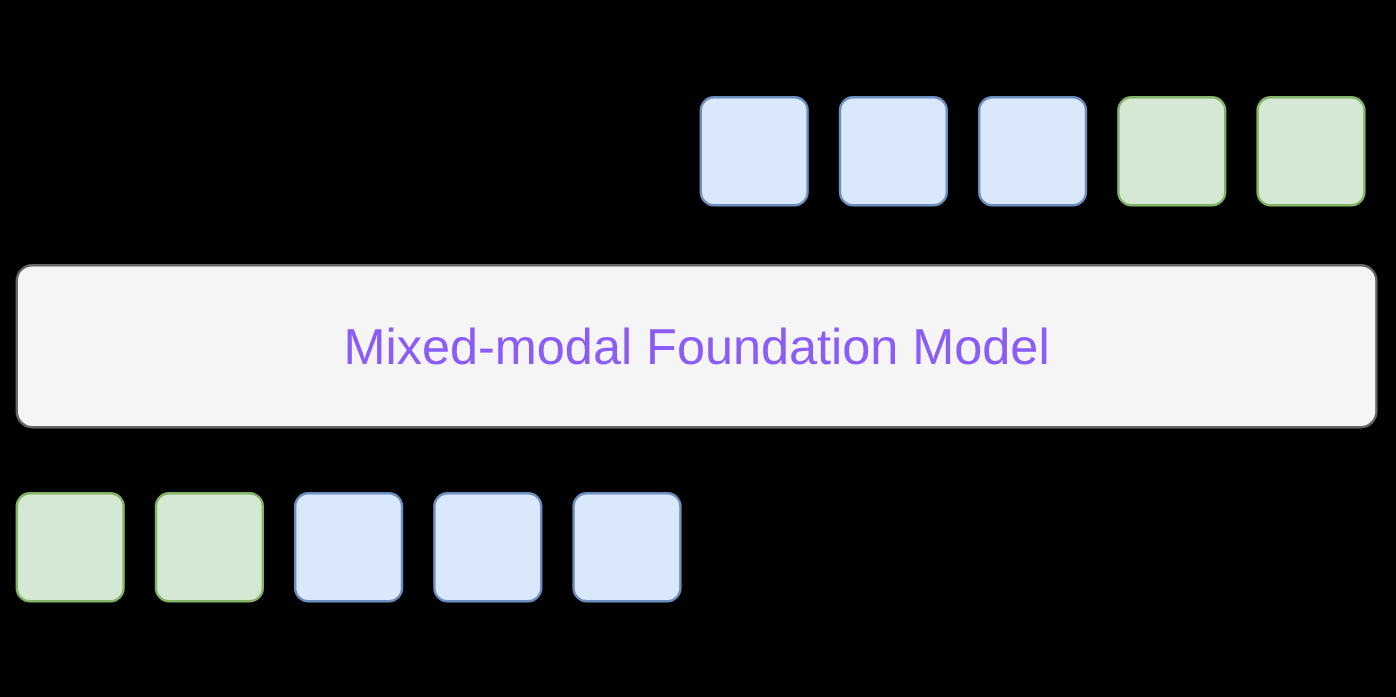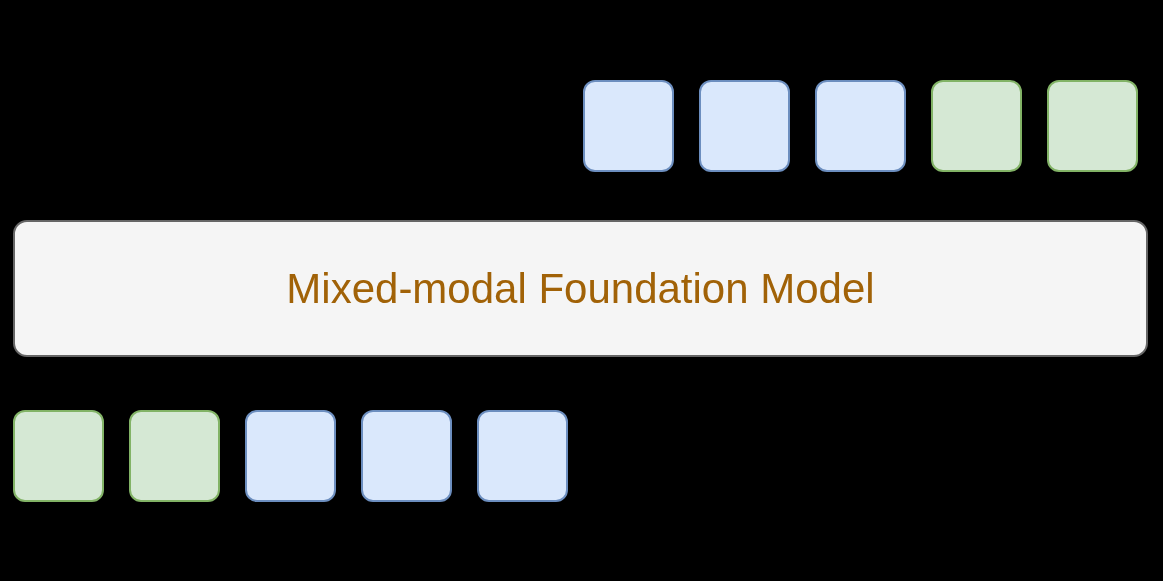--- a/index.html
+++ b/index.html
@@ -57,21 +57,21 @@
     height: 137px;
     box-sizing: border-box;
     background: #f5f5f5;
     border: 2px solid #666666;
     border-radius: 14px;
     display: flex;
     align-items: center;
     justify-content: center;
   }
   #model-label {
-    color: #a16207;
+    color: #8b5cf6;
     font-size: 42px;
     font-family: "Liberation Sans", sans-serif;
     font-weight: 400;
     letter-spacing: 0px;
     white-space: nowrap;
     text-align: center;
   }
 </style>
 </head>
 <body>

